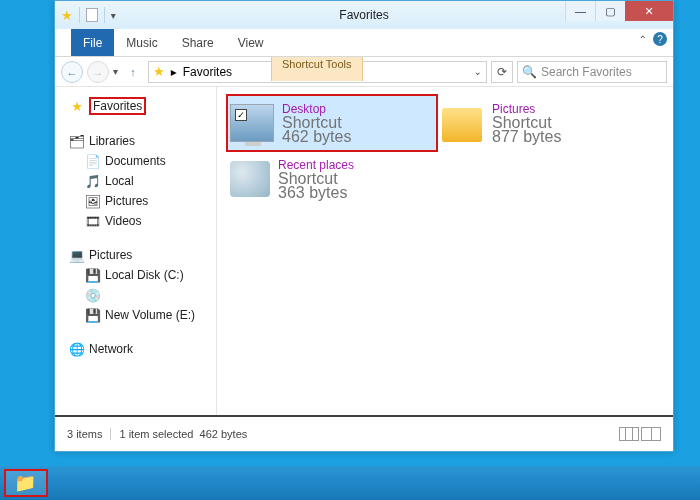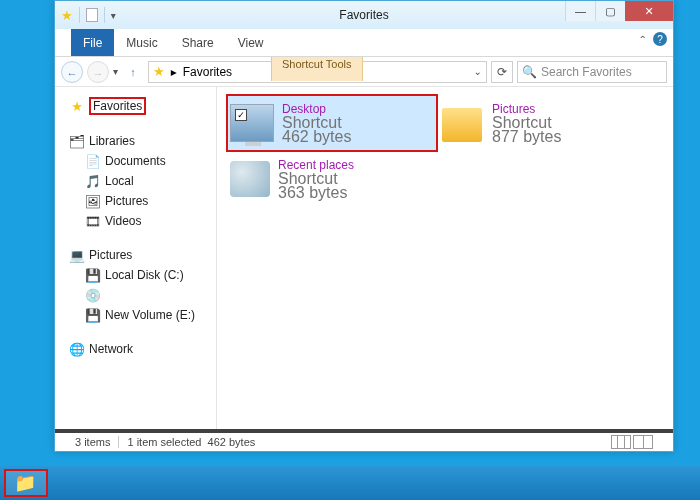--- a/index.html
+++ b/index.html
@@ -40,21 +40,21 @@
 .item.selected { background: #cde8ff; border: 1px solid #7fb8e8; padding: 2px; }
 .item.selected.redborder { outline: 2px solid #d51515; outline-offset: -1px; }
 .thumb { width: 44px; height: 38px; background: linear-gradient(#bcd6ec,#6c9bc2); border: 1px solid #9aa7b3; position: relative; }
 .thumb.monitor::after { content: ""; position: absolute; bottom: -5px; left: 14px; width: 16px; height: 4px; background: #cfcfcf; }
 .chk { position: absolute; left: 4px; top: 4px; width: 12px; height: 12px; background: #fff; border: 1px solid #444; font-size: 9px; line-height: 10px; text-align: center; }
 .item-info { display: flex; flex-direction: column; font-size: 12px; line-height: 14px; }
 .item-info .n { color: #a21caf; }
 .item-info .t,.item-info .s { color: #747474; font-size: 16px; }
 .folder-icon { width: 44px; height: 38px; position: relative; }
 .folder-icon::before { content: ""; position: absolute; inset: 4px 2px 0 2px; background: linear-gradient(#ffe18a,#f3b52a); border-radius: 2px; }
-.statusbar { position: absolute; bottom: 0; left: 0; right: 0; height: 22px; border-top: 4px solid #404040; display: flex; align-items: center; font-size: 11px; color: #444; padding: 0 20px; background: #fff; }
+.statusbar { position: absolute; bottom: 0; left: 0; right: 0; height: 36px; border-top: 2px solid #404040; display: flex; align-items: center; font-size: 11px; color: #444; padding: 0 12px; background: #fff; }
 .statusbar .sep { width: 1px; height: 12px; background: #ccc; margin: 0 8px; }
 .view-toggles { margin-left: auto; display: flex; gap: 2px; }
 .vt { width: 20px; height: 14px; border: 1px solid #999; display: flex; }
 .vt span { flex: 1; border-right: 1px solid #999; } .vt span:last-child { border: none; }
 .taskbar { position: absolute; left: 0; right: 0; bottom: 0; height: 34px; background: linear-gradient(#2b96d5,#1778b8); display: flex; align-items: center; padding-left: 4px; }
 .tb-item { width: 44px; height: 28px; border: 2px solid #d51515; display: flex; align-items: center; justify-content: center; background: rgba(255,255,255,0.15); }
 .paper-icon{width:12px;height:14px;background:#fff;border:1px solid #aab;}
 .recent-icon{width:40px;height:36px;background:radial-gradient(circle at 30% 30%,#dfe9ef,#94b6c9);border-radius:4px;}
 </style>
 </head>

